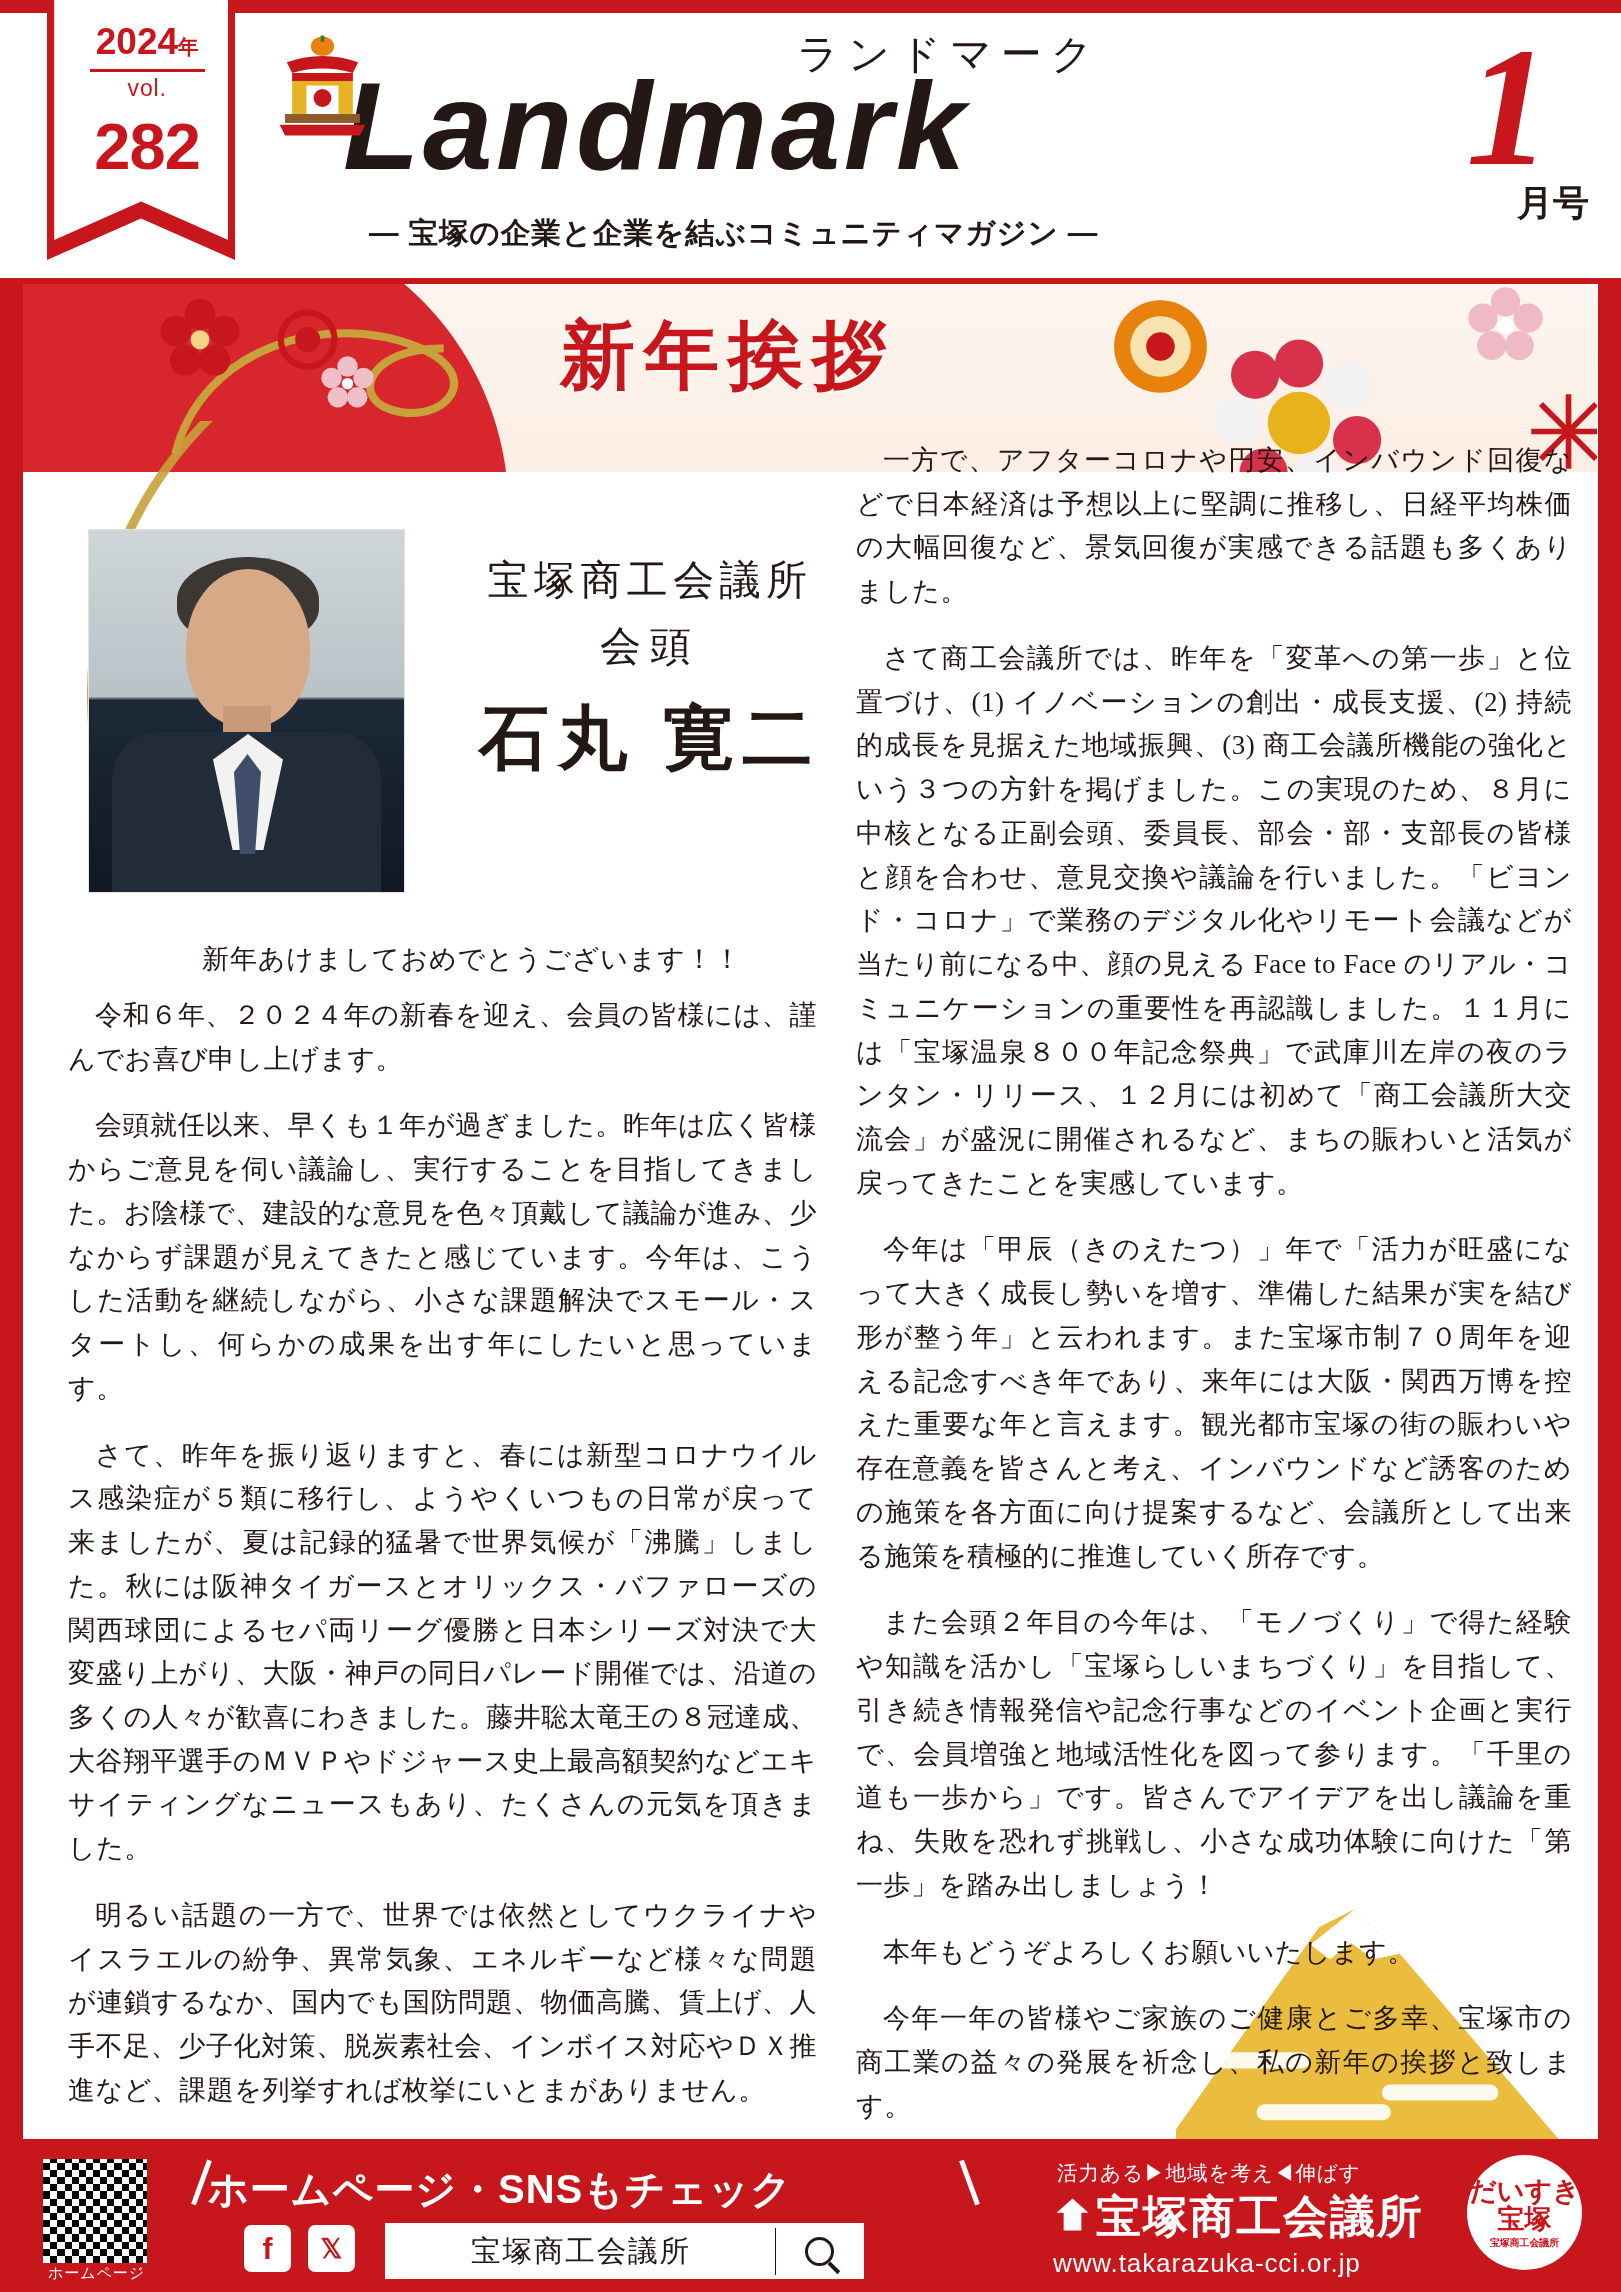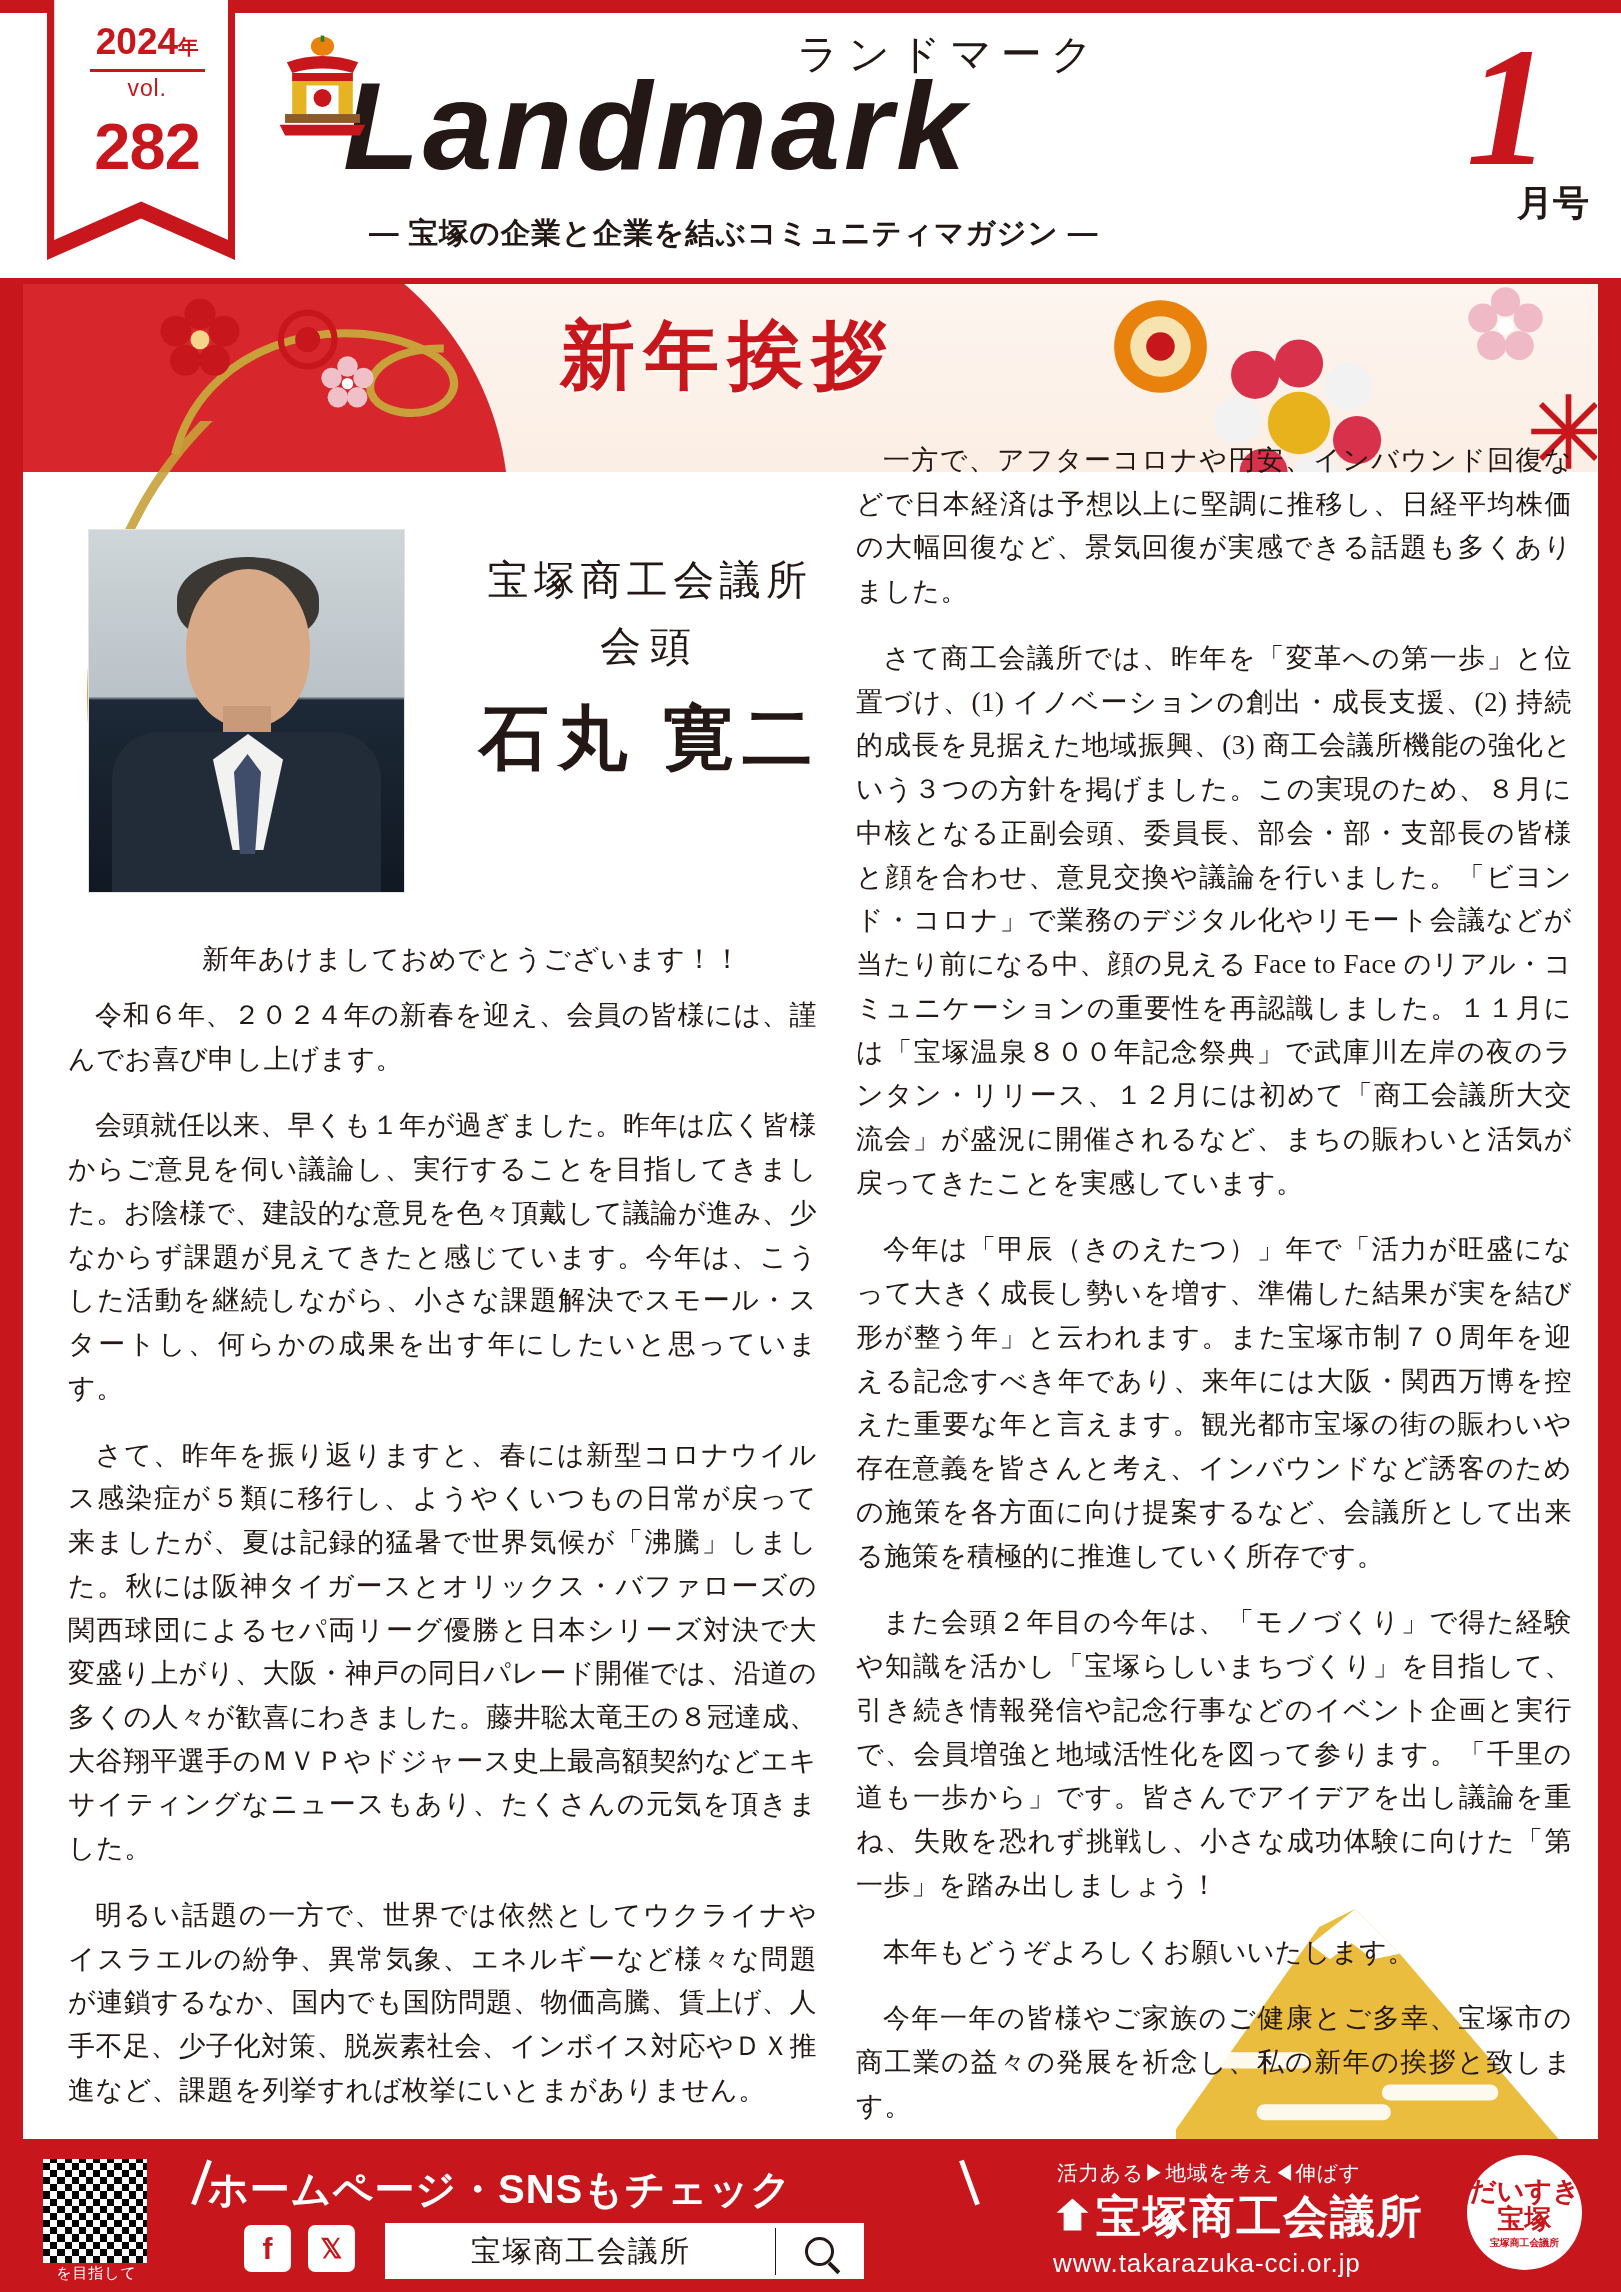--- a/index.html
+++ b/index.html
@@ -627,21 +627,21 @@
         <p class="para">また会頭２年目の今年は、「モノづくり」で得た経験や知識を活かし「宝塚らしいまちづくり」を目指して、引き続き情報発信や記念行事などのイベント企画と実行で、会員増強と地域活性化を図って参ります。「千里の道も一歩から」です。皆さんでアイデアを出し議論を重ね、失敗を恐れず挑戦し、小さな成功体験に向けた「第一歩」を踏み出しましょう！</p>
         <p class="para">本年もどうぞよろしくお願いいたします。</p>
         <p class="para">今年一年の皆様やご家族のご健康とご多幸、宝塚市の商工業の益々の発展を祈念し、私の新年の挨拶と致します。</p>
       </div>
     </div>
   </div>
 
   <div class="footer">
 
     <div class="qr"></div>
-    <div class="qr-label">を目指して</div>
+    <div class="qr-label">ホームページ</div>
 
     <div class="slash-l"></div>
     <div class="slash-r"></div>
     <div class="footer-check">ホームページ・SNSもチェック</div>
 
     <div class="sns-fb">f</div>
     <div class="sns-x">𝕏</div>
 
     <div class="search-box">
       <div class="search-text">宝塚商工会議所</div>

